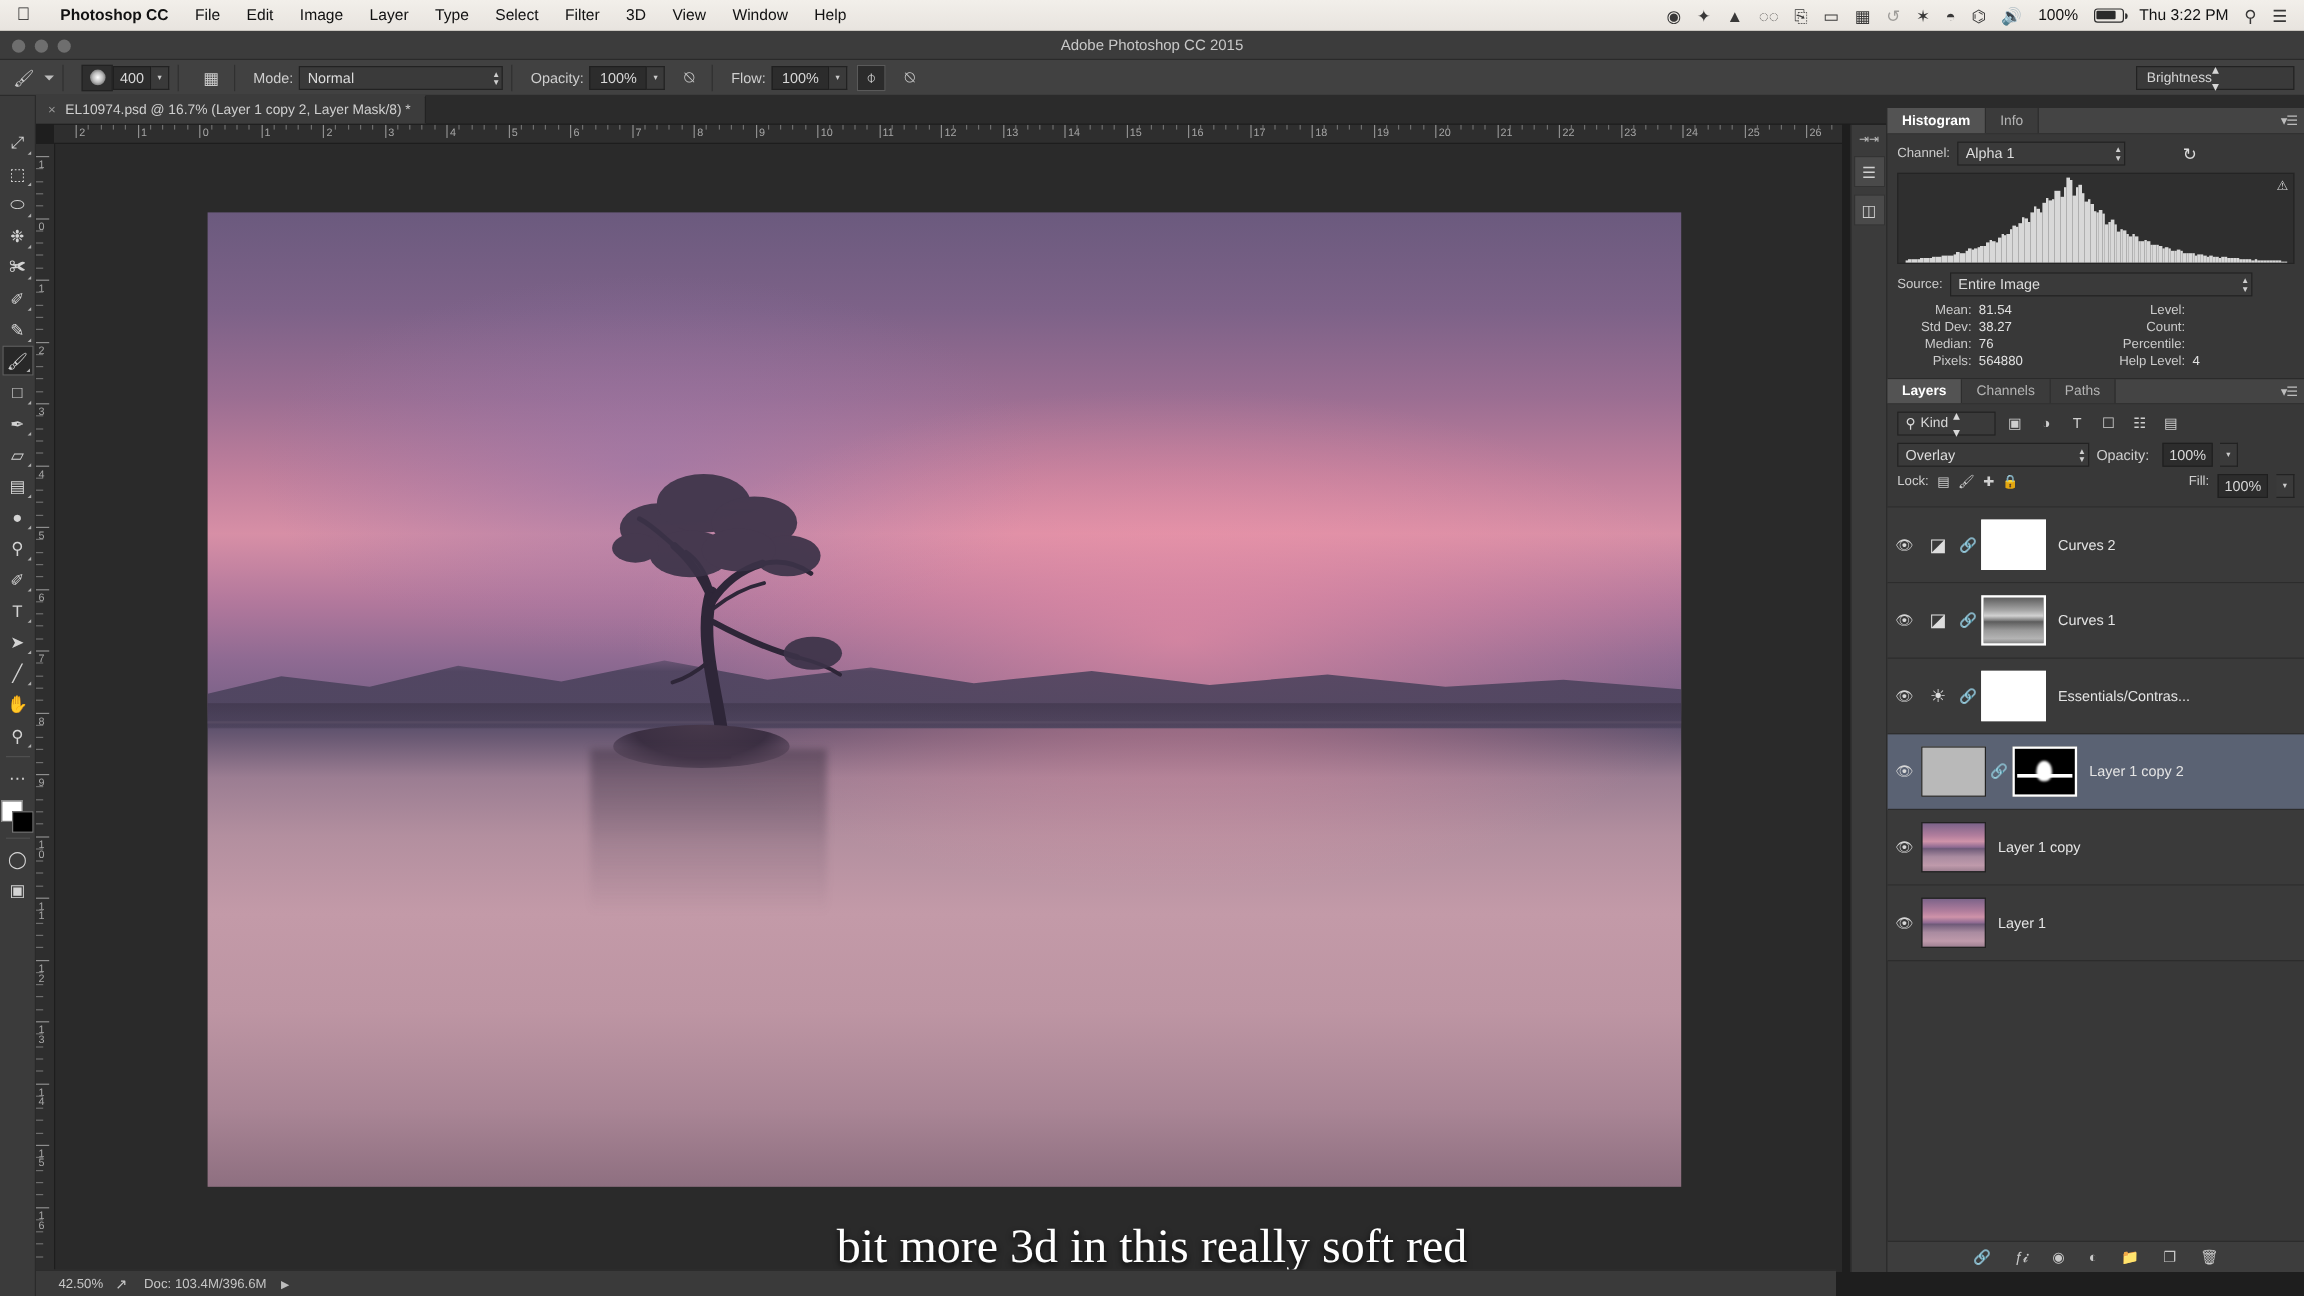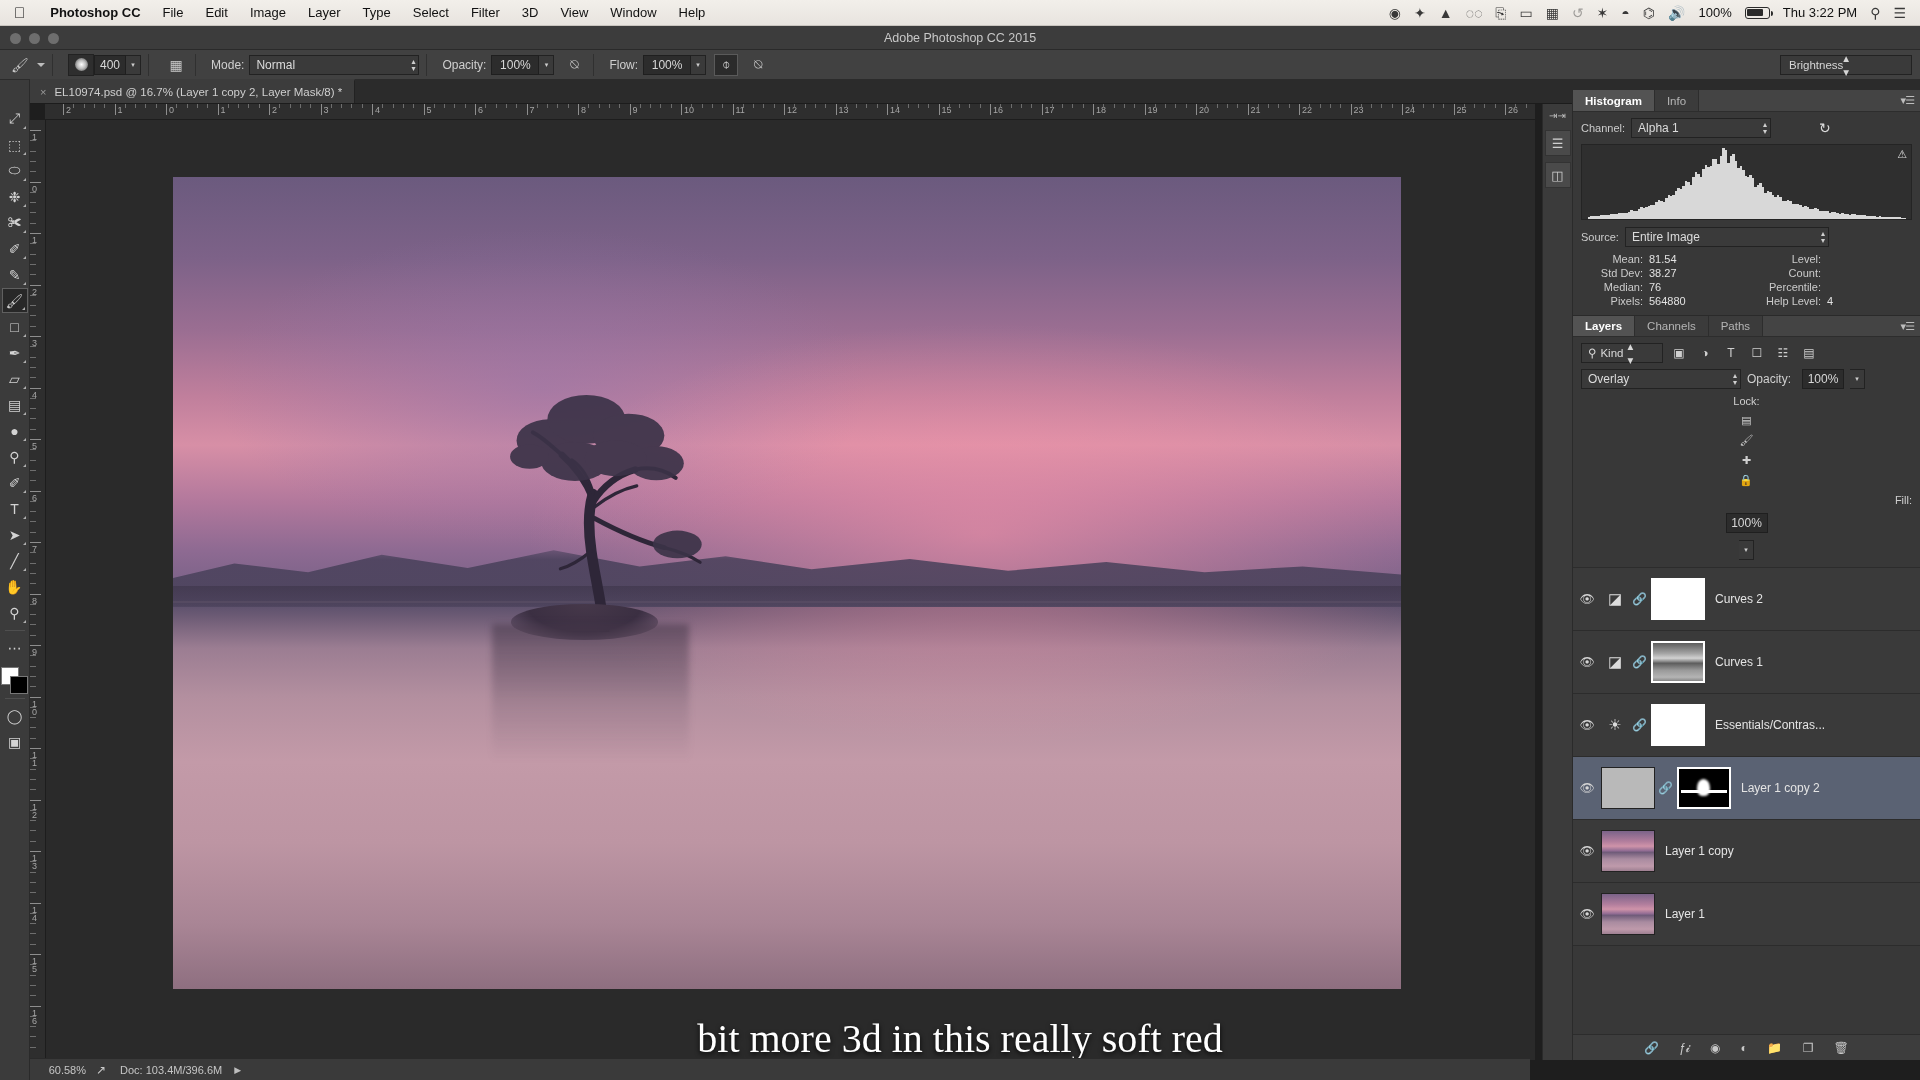--- a/index.html
+++ b/index.html
@@ -247,21 +247,21 @@
 
   .layersbody { background: #383838; }
   .filterrow { display: flex; align-items: center; gap: 6px; padding: 6px 8px; }
   .pill {
     background: #3a3a3a; border: 1px solid #222; height: 20px; font-size: 11.5px;
     color: #d8d8d8; display: inline-flex; align-items: center; gap: 4px;
     padding: 0 16px 0 6px; position: relative; width: 82px;
   }
   .ficon { width: 20px; height: 20px; display: flex; align-items: center; justify-content: center; color: #cfcfcf; font-size: 12px; }
   .blendrow { display: flex; align-items: center; gap: 6px; padding: 0 8px 6px 8px; }
-  .lockrow { display: flex; align-items: center; gap: 7px; padding: 0 8px 7px 8px; font-size: 11px; color: #cfcfcf; flex-direction: column; }
+  .lockrow { display: flex; gap: 7px; padding: 0 8px 7px 8px; font-size: 11px; color: #cfcfcf; }
 
   .layerlist { border-top: 1px solid #2c2c2c; }
   .layerrow {
     height: 63px; display: flex; align-items: center; border-bottom: 1px solid #2c2c2c;
     background: #3a3a3a; position: relative;
   }
   .layerrow.sel { background: #5a6273; }
   .eye { width: 28px; text-align: center; color: #d6d6d6; font-size: 12px; }
   .thumb { width: 54px; height: 42px; border: 1px solid #222; background: #fff; }
   .thumb.adj { width: 28px; height: 28px; border: none; background: none;
@@ -751,21 +751,21 @@
         </g>
       </svg>
       <div class="island"></div>
       <div class="reflection"></div>
     </div>
   </div>
 
   <div class="sub-en">bit more 3d in this really soft red</div>
 
   <div class="statusbar">
-    <span class="zoomv">60.58%</span>
+    <span class="zoomv">42.50%</span>
     <span style="font-size:12px;color:#c8c8c8">↗</span>
     <span class="docinfo">Doc: 103.4M/396.6M</span>
     <span class="tri">▶</span>
   </div>
 
   <div class="dockrail">
     <span class="collapse">⇥⇥</span>
     <span class="di">☰</span>
     <span class="di">◫</span>
   </div>
@@ -914,21 +914,21 @@
             <i style="height: 2.72551%;"></i>
             <i style="height: 2.30344%;"></i>
             <i style="height: 2.4434%;"></i>
             <i style="height: 2.45811%;"></i>
             <i style="height: 2.12616%;"></i>
             <i style="height: 1.72439%;"></i>
           </div>
       </div>
       <div class="row" style="margin-top:7px">
         <span class="rl">Source:</span>
-        <span class="combo" style="width:204px">
+        <span class="combo" style="width:252px">
           <span>Entire Image</span>
           <span class="arrows">▴<br>▾</span>
         </span>
       </div>
       <div class="statgrid">
         <span class="k">Mean:</span>
         <span class="v">81.54</span>
         <span class="k">Level:</span>
         <span class="v"></span>
 

